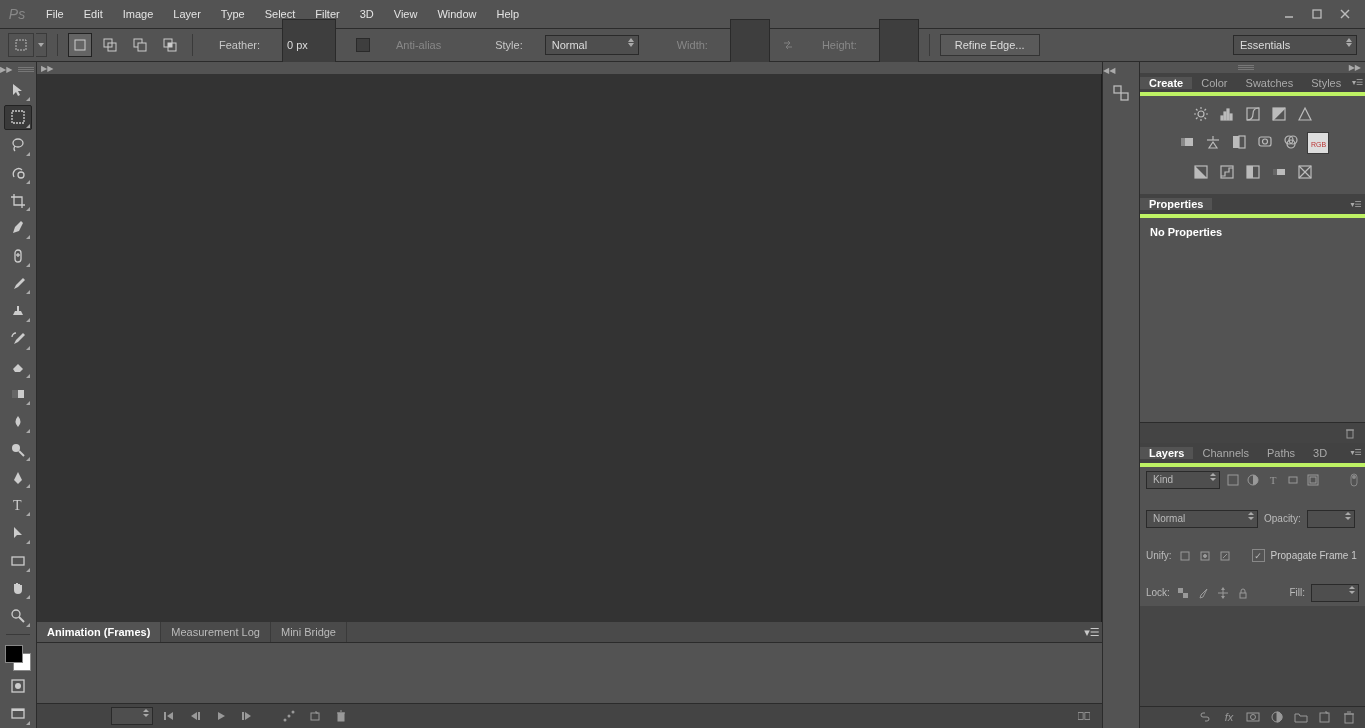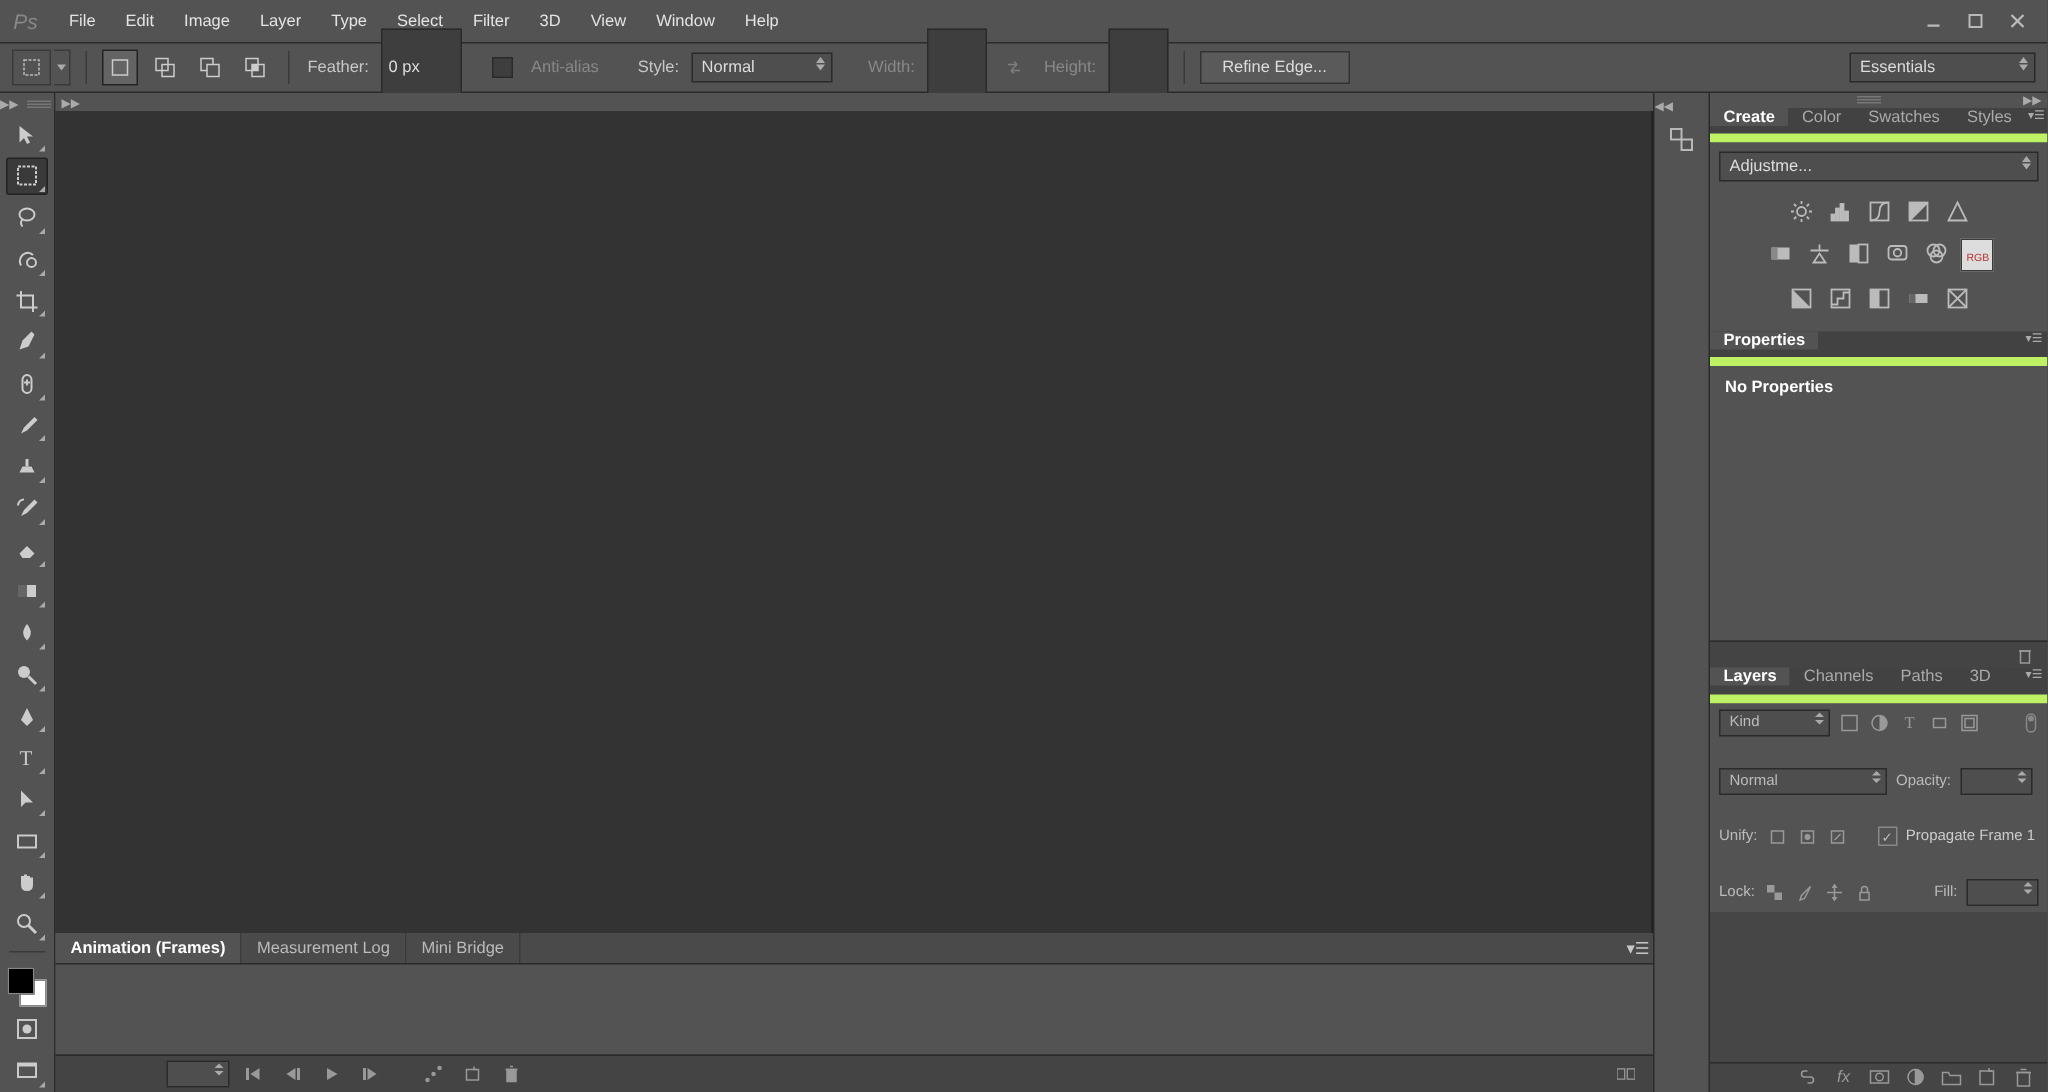--- a/index.html
+++ b/index.html
@@ -9,21 +9,21 @@
   .winctrls{margin-left:auto;display:flex}
   .winctrl{width:28px;height:20px;display:flex;align-items:center;justify-content:center;color:#b0b0b0}
   .winctrl svg{width:12px;height:12px}
   .optbar{height:32px;background:#535353;border-top:1px solid #2b2b2b;border-bottom:1px solid #2b2b2b;display:flex;align-items:center;padding:0 8px;gap:6px}
   .tool-preset{display:flex;align-items:center;gap:2px}
   .tool-preset-icon{width:24px;height:22px;border:1px solid #3a3a3a;background:#535353;display:flex;align-items:center;justify-content:center}
   .tp-arrow{width:10px;height:22px;border:1px solid #3a3a3a;border-left:none;display:flex;align-items:center;justify-content:center}
   .divider-v{width:1px;height:22px;background:#3a3a3a;margin:0 4px}
   .icon-btn{width:22px;height:22px;display:flex;align-items:center;justify-content:center;border:1px solid transparent}
   .icon-btn.sel{border:1px solid #222;background:#646464}
-  .lbl{color:#c8c8c8;margin:0 2px}
+  .lbl{color:#c8c8c8;margin:0 16px}
   .num-input{width:44px;height:18px;background:#3e3e3e;border:1px solid #2a2a2a;color:#ddd;padding:16px 4px;font-size:11px}
   .num-input.small{width:30px}
   .chk{width:12px;height:12px;background:#3e3e3e;border:1px solid #2a2a2a;display:inline-block;margin-right:4px;vertical-align:middle}
   .dropdown{height:18px;background:#4e4e4e;border:1px solid #2a2a2a;display:flex;align-items:center;padding:0 16px 0 6px;position:relative;min-width:70px;color:#ddd}
   .dropdown::after{content:"";position:absolute;right:4px;top:7px;border-left:3px solid transparent;border-right:3px solid transparent;border-top:4px solid #aaa}
   .dropdown.dual::before{content:"";position:absolute;right:4px;top:2px;border-left:3px solid transparent;border-right:3px solid transparent;border-bottom:4px solid #aaa}
   .btn{height:20px;background:#5a5a5a;border:1px solid #333;padding:0 14px;display:flex;align-items:center;color:#ddd}
   .workspace-picker{margin-left:auto}
   .main{display:flex;height:calc(728px - 28px - 34px)}
   .toolbar{width:36px;background:#535353;border-right:1px solid #2b2b2b;display:flex;flex-direction:column;align-items:center;padding-top:2px}
@@ -46,21 +46,21 @@
   .timeline-ctrls{height:24px;background:#444;border-top:1px solid #2b2b2b;display:flex;align-items:center;gap:6px;padding:0 8px}
   .tl-spacer{width:60px}
   .tl-btn{width:20px;height:18px;display:flex;align-items:center;justify-content:center;color:#999}
   .tl-btn svg{width:12px;height:12px;fill:#999}
   .tl-right{margin-left:auto;display:flex;gap:6px}
   .right-col{display:flex}
   .mini-dock{width:36px;background:#535353;border-left:1px solid #2b2b2b;border-right:1px solid #2b2b2b;display:flex;flex-direction:column;align-items:center;padding-top:2px}
   .mini-icon{width:26px;height:26px;margin:4px 0;display:flex;align-items:center;justify-content:center}
   .panels{width:225px;background:#535353;display:flex;flex-direction:column}
   .panel-grab{height:12px;display:flex;align-items:center;justify-content:space-between;padding:0 4px;font-size:8px;color:#aaa}
-  .tabbar{height:22px;background:#424242;display:flex;align-items:flex-start;border-bottom:6px solid #bef264}
+  .tabbar{height:22px;background:#424242;display:flex;align-items:center;border-bottom:4px solid #bef264}
   .ptab{padding:0 9px;display:flex;align-items:center;color:#aaa;background:#424242}
   .ptab.active{background:#535353;color:#fff;font-weight:bold}
   .ptab-menu{margin-left:auto;width:18px;display:flex;align-items:center;justify-content:center;color:#aaa;font-size:8px}
   .panel-body{background:#535353}
   .adj-row{display:flex;gap:6px;justify-content:center;padding:4px 0}
   .adj-ico{width:20px;height:20px;display:flex;align-items:center;justify-content:center;background:#535353;color:#bbb}
   .adj-ico svg{width:16px;height:16px;stroke:#bbb;fill:none;stroke-width:1.2}
   .adj-ico.boxed{border:1px solid #3a3a3a}
   .props-body{padding:8px 10px;height:210px;color:#fff;font-weight:bold}
   .props-footer{height:22px;background:#444;border-top:1px solid #2b2b2b;display:flex;justify-content:flex-end;align-items:center;padding:0 8px}
@@ -430,21 +430,20 @@
         </div>
 
       <div class="tabbar">
         <div class="ptab active">Create</div>
         <div class="ptab">Color</div>
         <div class="ptab">Swatches</div>
         <div class="ptab">Styles</div>
         <div class="ptab-menu">▾☰</div>
       </div>
       <div class="panel-body" style="padding:4px 6px 8px">
-        <div class="dropdown dual" style="min-width:62px;margin:2px 0 6px">Adjustme...</div>
         <div class="adj-row">
           <div class="adj-ico">
               <svg viewBox="0 0 16 16">
                 <circle cx="8" cy="8" r="3"></circle>
                 <g stroke="#bbb">
                   <line x1="8" y1="1" x2="8" y2="3"></line>
                   <line x1="8" y1="13" x2="8" y2="15"></line>
                   <line x1="1" y1="8" x2="3" y2="8"></line>
                   <line x1="13" y1="8" x2="15" y2="8"></line>
                   <line x1="3" y1="3" x2="4.5" y2="4.5"></line>

